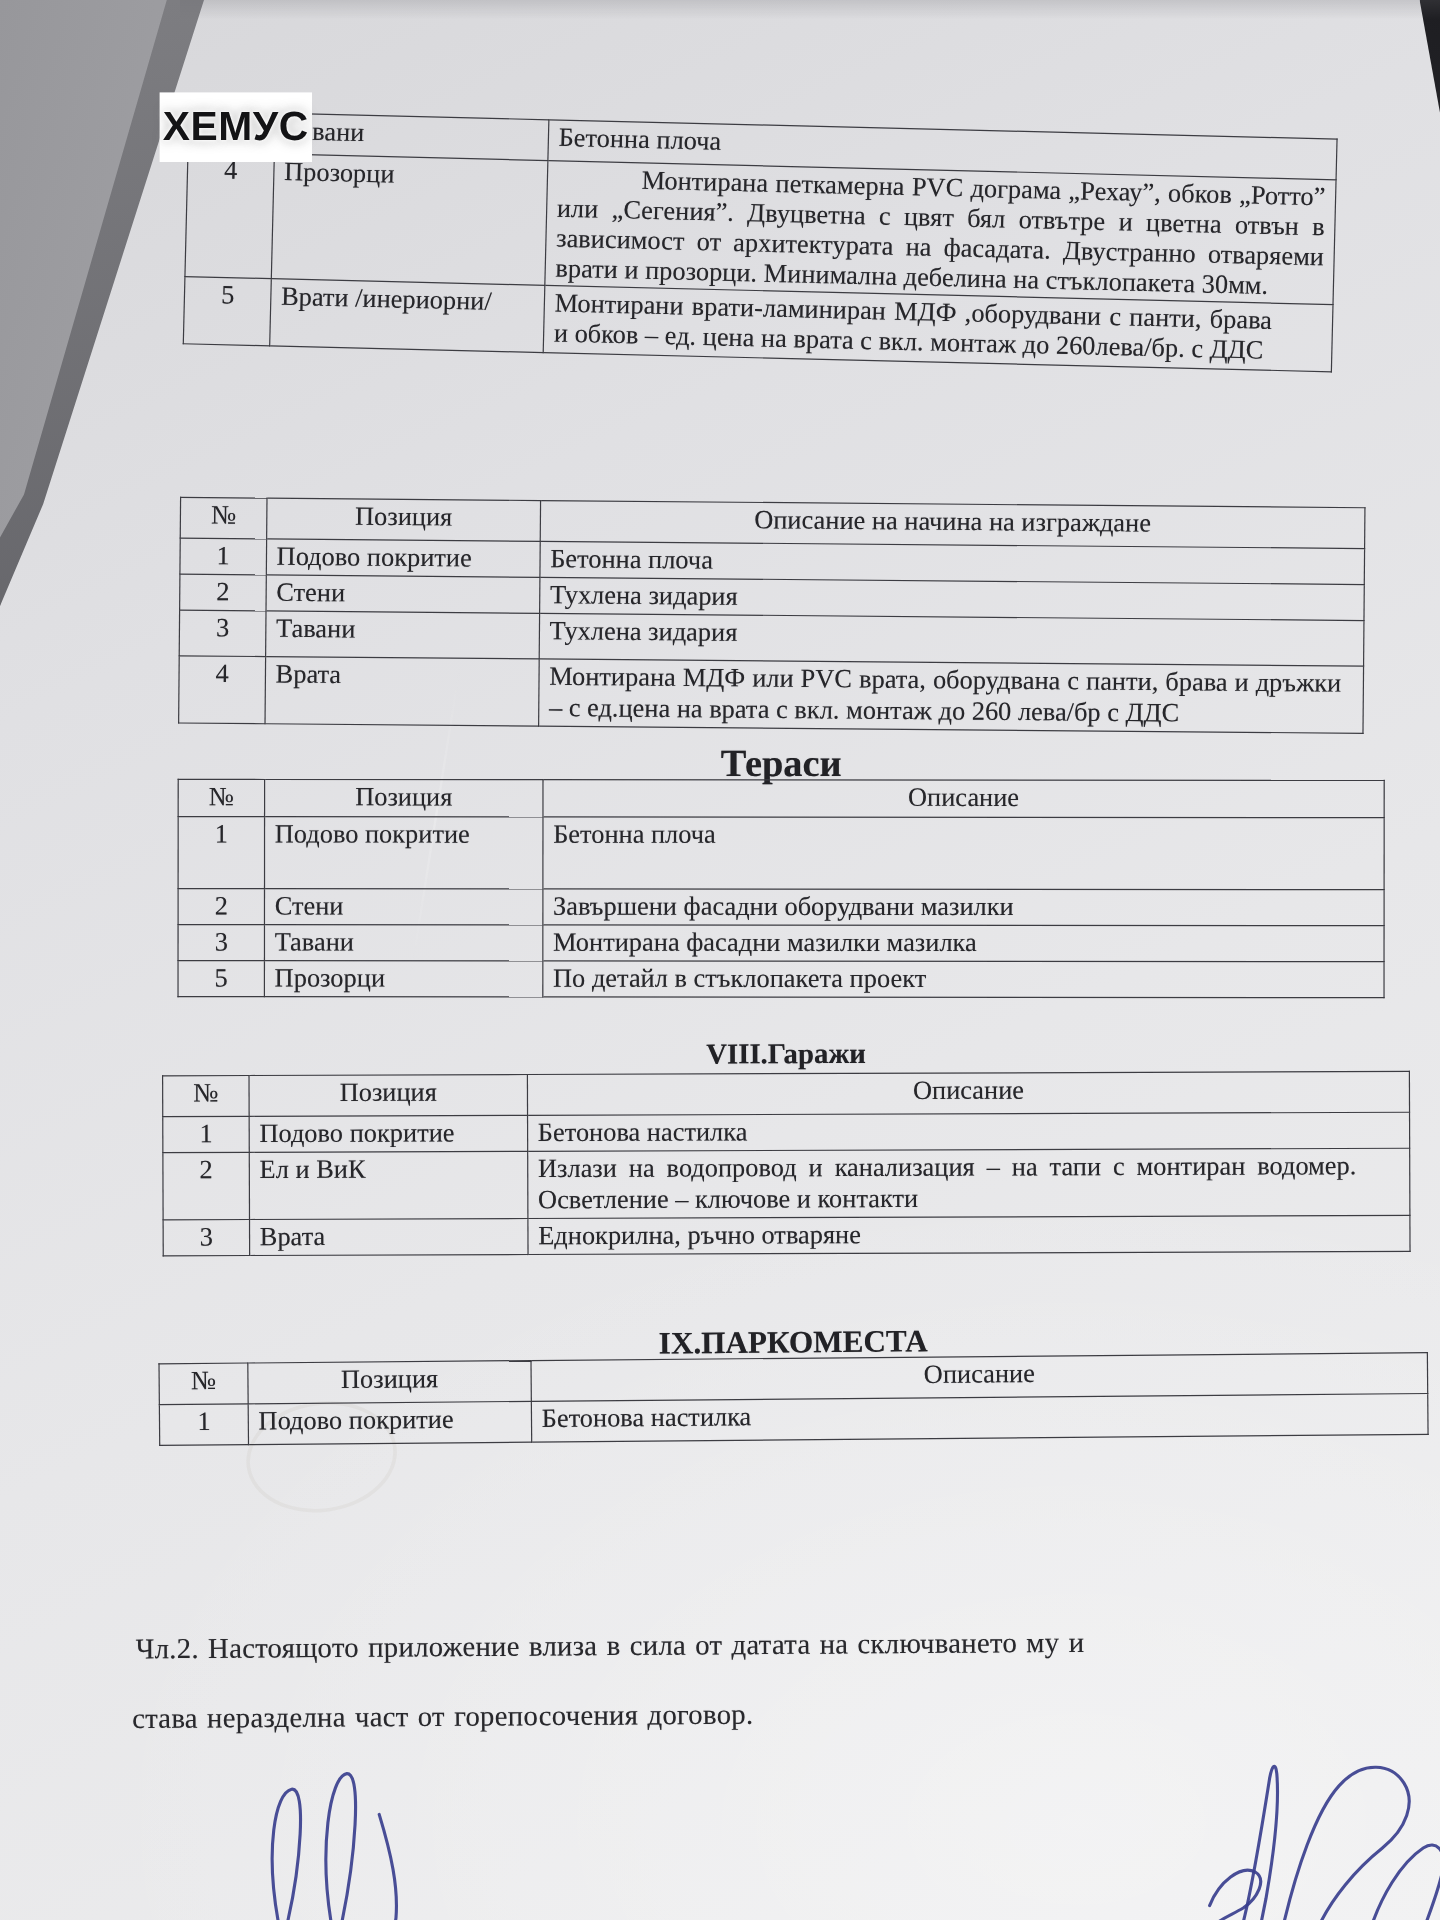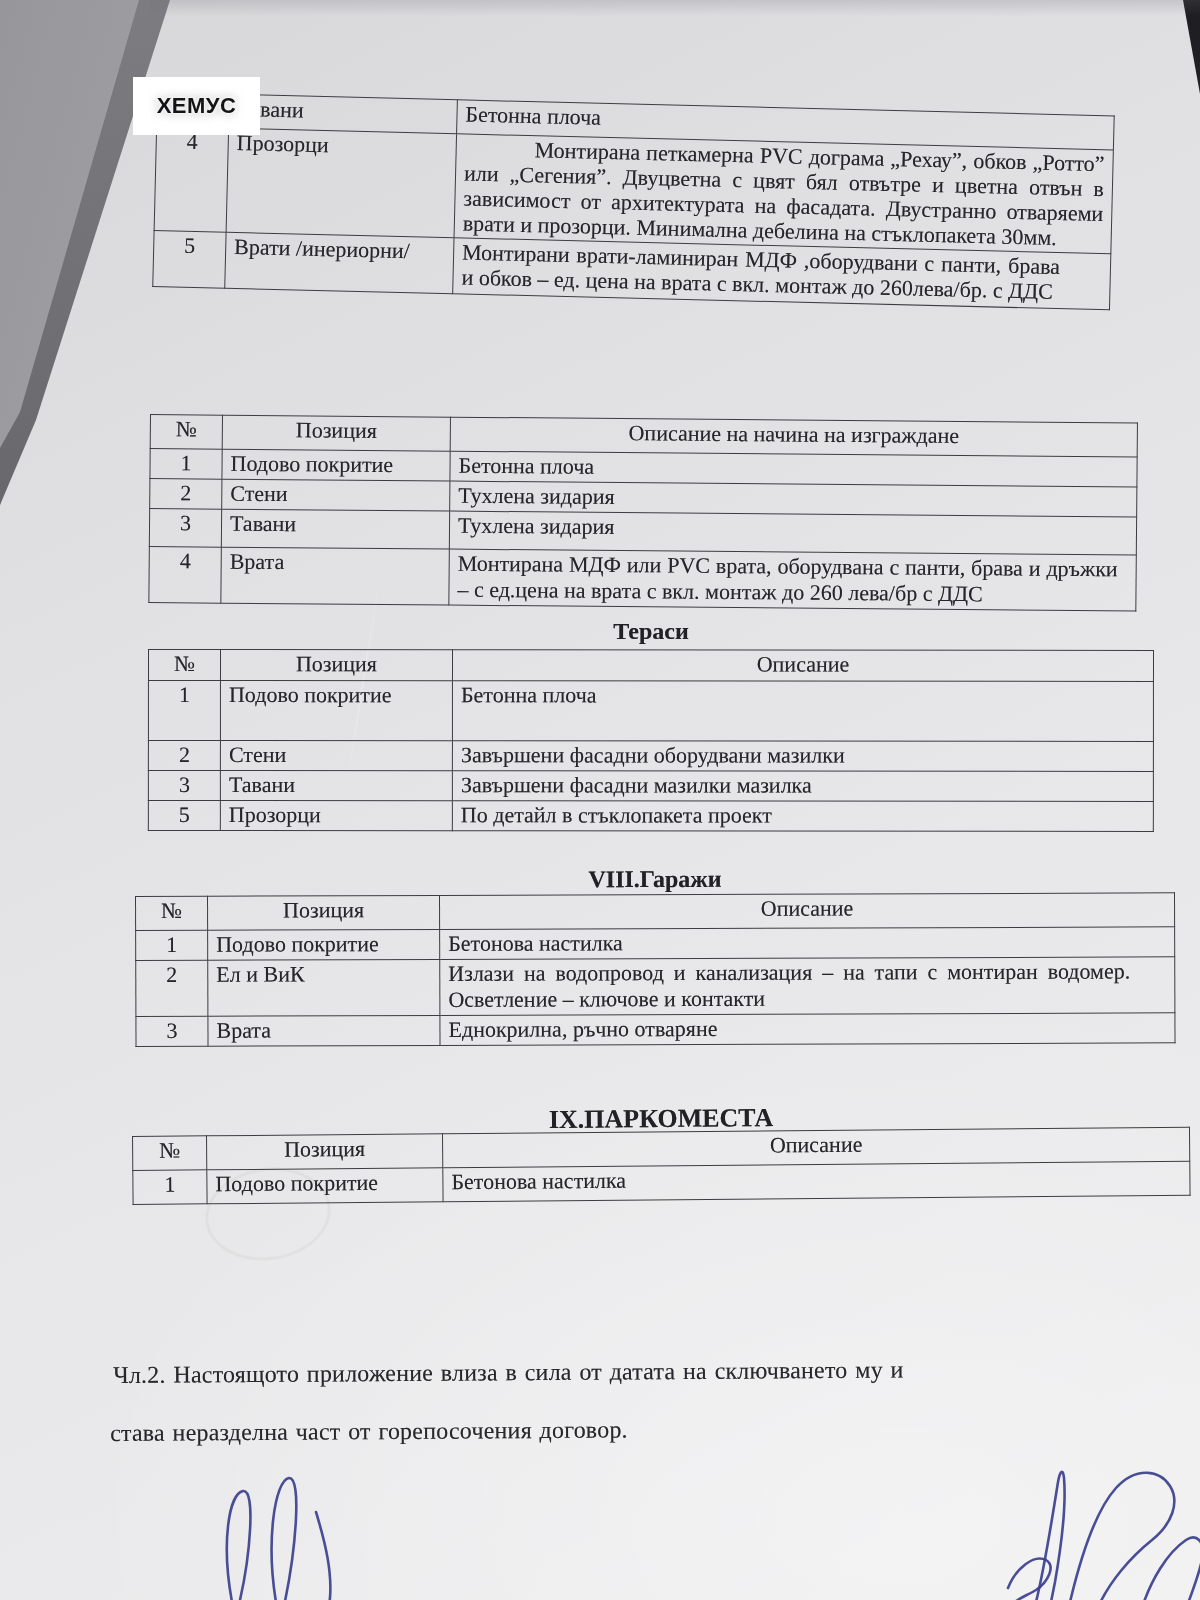--- a/index.html
+++ b/index.html
@@ -57,37 +57,37 @@
   #t3 .r1 td{height:56px;}
   #t4{left:135px;top:896px;width:1040px;transform:rotate(-.2deg);transform-origin:0 0;}
   #t4 .hd th{height:30px;}
   #t5{left:132px;top:1136px;width:1058px;transform:rotate(-.5deg);transform-origin:0 0;}
   #t5 .hd th{height:30px;}
   #t5 .r1 td{height:30px;}
 
   .tbl-title{position:absolute;text-align:center;font-weight:700;color:#222226;
     text-shadow:0 0 .6px rgba(45,45,52,.5);}
   #t2-title{left:150px;top:386px;width:988px;font-size:23px;}
-  #t3-title{left:148px;top:618px;width:1006px;font-size:24px;}
+  #t3-title{left:148px;top:618px;width:1006px;font-size:32px;}
   #t4-title{left:135px;top:866px;width:1040px;font-size:24px;transform:rotate(-.2deg);}
   #t5-title{left:132px;top:1104px;width:1058px;font-size:26px;transform:rotate(-.5deg);}
 
   .para{position:absolute;font-size:24px;letter-spacing:.2px;word-spacing:1.5px;
     white-space:nowrap;color:#28282c;text-shadow:0 0 .6px rgba(45,45,52,.45);
     transform:rotate(-.4deg);transform-origin:0 0;}
   #para1{left:113px;top:1362px;}
   #para2{left:110px;top:1420px;}
 
   .signatures{position:absolute;left:0;top:0;pointer-events:none;}
   .signatures path{fill:none;stroke:#3a3f8e;stroke-width:2.6;stroke-linecap:round;opacity:.92;}
 
   
   .watermark{position:absolute;left:133px;top:77px;width:127px;height:58px;background:#ffffff;
     display:flex;align-items:center;justify-content:center;
-    font-family:"Liberation Sans", sans-serif;font-size:22px;font-weight:700;
+    font-family:"Liberation Sans", sans-serif;font-size:34px;font-weight:700;
     letter-spacing:.5px;color:#141416;
     text-shadow:0 0 2px #fff,0 0 4px #fff,0 0 7px rgba(255,255,255,.95),0 0 10px rgba(60,60,60,.55);}
 </style>
 </head>
 <body>
 
 <div id="page">
   <div class="photo">
 
     <div class="sheet-under"></div>
@@ -176,21 +176,21 @@
         <td class="c-desc">Бетонна плоча</td>
       </tr>
       <tr class="r2">
         <td class="c-num">2</td>
         <td class="c-pos">Стени</td>
         <td class="c-desc">Завършени фасадни оборудвани мазилки</td>
       </tr>
       <tr class="r3">
         <td class="c-num">3</td>
         <td class="c-pos">Тавани</td>
-        <td class="c-desc">Завършени фасадни мазилки мазилка</td>
+        <td class="c-desc">Монтирана фасадни мазилки мазилка</td>
       </tr>
       <tr class="r4">
         <td class="c-num">5</td>
         <td class="c-pos">Прозорци</td>
         <td class="c-desc">По детайл в стъклопакета проект</td>
       </tr>
     </tbody>
       </table>
 
     <div class="tbl-title" id="t4-title">VIII.Гаражи</div>

